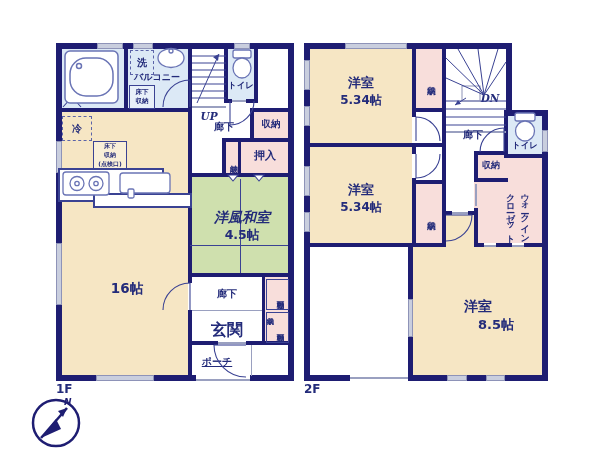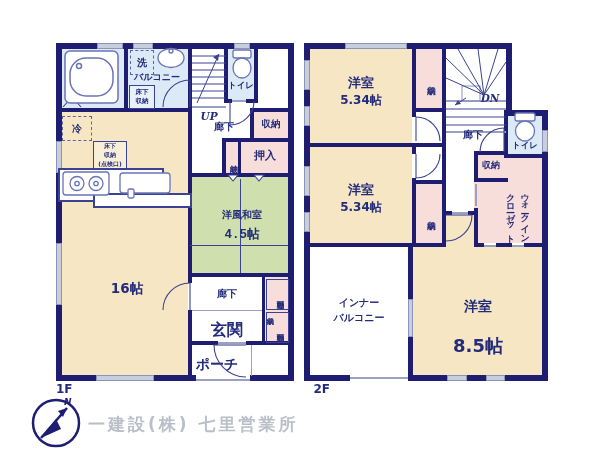--- a/index.html
+++ b/index.html
@@ -98,31 +98,31 @@
   <div class="abs" style="left:93px;top:193px;width:95px;height:11px;background:#fff;border:2px solid #3a4293;"></div>
 
   <div class="lbl" style="left:78px;top:86px;width:36px;font-size:11.5px;">UB</div>
   <div class="lbl" style="left:124px;top:72px;width:66px;font-size:9px;">バルコニー</div>
   <div class="lbl" style="left:224px;top:81px;width:34px;font-size:8.5px;">トイレ</div>
   <div class="lbl ital" style="left:194px;top:110px;width:30px;font-size:10.5px;">UP</div>
   <div class="lbl" style="left:204px;top:121px;width:40px;font-size:10px;">廊下</div>
   <div class="lbl" style="left:255px;top:119px;width:32px;font-size:9.5px;">収納</div>
   <div class="lbl vt" style="left:225px;top:144px;width:13px;height:30px;font-size:8px;letter-spacing:0;">収納</div>
   <div class="lbl" style="left:244px;top:150px;width:42px;font-size:11px;">押入</div>
-  <div class="lbl" style="left:205px;top:209px;width:74px;font-size:10px;">洋風和室</div>
-  <div class="lbl" style="left:215px;top:228px;width:54px;font-size:12.5px;font-family:Liberation Mono, monospace;">4.5帖</div>
+  <div class="lbl" style="left:205px;top:209px;width:74px;font-size:14px;font-style:italic;">洋風和室</div>
+  <div class="lbl" style="left:215px;top:228px;width:54px;font-size:12.5px;">4.5帖</div>
   <div class="lbl" style="left:98px;top:281px;width:58px;font-size:13.5px;">16帖</div>
   <div class="lbl" style="left:206px;top:288px;width:42px;font-size:10px;">廊下</div>
   <div class="lbl" style="left:206px;top:321px;width:42px;font-size:16px;">玄関</div>
   <div class="abs" style="left:266px;top:279px;width:21px;height:29px;border:1px solid #3a4293;"></div>
   <div class="abs" style="left:266px;top:312px;width:21px;height:29px;border:1px solid #3a4293;"></div>
   <div class="lbl vt" style="left:270px;top:281px;width:14px;height:27px;font-size:7.5px;letter-spacing:0;">可動棚</div>
   <div class="lbl vt" style="left:263px;top:300px;width:11px;height:24px;font-size:7px;letter-spacing:0;">収納</div>
   <div class="lbl vt" style="left:270px;top:314px;width:14px;height:27px;font-size:7.5px;letter-spacing:0;">可動棚</div>
-  <div class="lbl" style="left:194px;top:356px;width:46px;font-size:14px;">ポーチ</div>
+  <div class="lbl" style="left:194px;top:356px;width:46px;font-size:10px;text-decoration:underline;">ポーチ</div>
   <div class="lbl" style="left:56px;top:383px;width:26px;font-size:12px;text-align:left;">1F</div>
 
   <div class="room cream" style="left:310px;top:49px;width:102px;height:94px;"></div>
   <div class="room pink" style="left:416px;top:49px;width:26px;height:59px;"></div>
   <div class="room cream" style="left:310px;top:147px;width:102px;height:96px;"></div>
   <div class="room pink" style="left:416px;top:184px;width:26px;height:59px;"></div>
   <div class="room blue" style="left:508px;top:110px;width:34px;height:44px;"></div>
   <div class="room pink" style="left:474px;top:155px;width:68px;height:88px;"></div>
   <div class="room cream" style="left:412px;top:247px;width:130px;height:128px;"></div>
   <div class="room cream" style="left:446px;top:215px;width:28px;height:32px;"></div>
@@ -179,27 +179,24 @@
   <div class="lbl vt" style="left:422px;top:60px;width:14px;height:38px;font-size:8.5px;letter-spacing:0;">収納</div>
   <div class="lbl ital" style="left:476px;top:92px;width:28px;font-size:10.5px;">DN</div>
   <div class="lbl" style="left:452px;top:129px;width:42px;font-size:10px;">廊下</div>
   <div class="lbl" style="left:508px;top:141px;width:34px;font-size:8.5px;">トイレ</div>
   <div class="lbl" style="left:476px;top:160px;width:30px;font-size:9px;">収納</div>
   <div class="lbl vt" style="left:490px;top:185px;width:42px;height:56px;font-size:9px;line-height:1.6;letter-spacing:0;">ウォークイン
 クローゼット</div>
   <div class="lbl" style="left:326px;top:183px;width:70px;font-size:13px;">洋室</div>
   <div class="lbl" style="left:326px;top:201px;width:70px;font-size:12px;">5.34帖</div>
   <div class="lbl vt" style="left:422px;top:195px;width:14px;height:38px;font-size:8.5px;letter-spacing:0;">収納</div>
-  <div class="lbl" style="left:327px;top:295px;width:64px;font-size:10px;line-height:1.5;">インナー
-バルコニー</div>
   <div class="lbl" style="left:442px;top:298px;width:72px;font-size:14px;">洋室</div>
-  <div class="lbl" style="left:442px;top:336px;width:72px;font-size:18px;">8.5帖</div>
-  <div class="lbl" style="left:304px;top:383px;width:26px;font-size:12px;text-align:right;">2F</div>
-
-  <div class="company">一建設(株) 七里営業所</div>
+  <div class="lbl" style="left:442px;top:318px;width:72px;font-size:13px;text-align:right;">8.5帖</div>
+  <div class="lbl" style="left:304px;top:383px;width:26px;font-size:12px;text-align:left;">2F</div>
+
 
   <svg width="600" height="450" viewBox="0 0 600 450" style="position:absolute;left:0;top:0;pointer-events:none;">
 
     <g stroke="#3a4293" stroke-width="1" fill="none">
       <line x1="192" y1="56" x2="226" y2="56"></line>
         <line x1="192" y1="63" x2="226" y2="63"></line>
       <line x1="192" y1="70" x2="226" y2="70"></line>
         <line x1="192" y1="77" x2="226" y2="77"></line>
       <line x1="192" y1="84" x2="226" y2="84"></line>
         <line x1="192" y1="91" x2="226" y2="91"></line>

